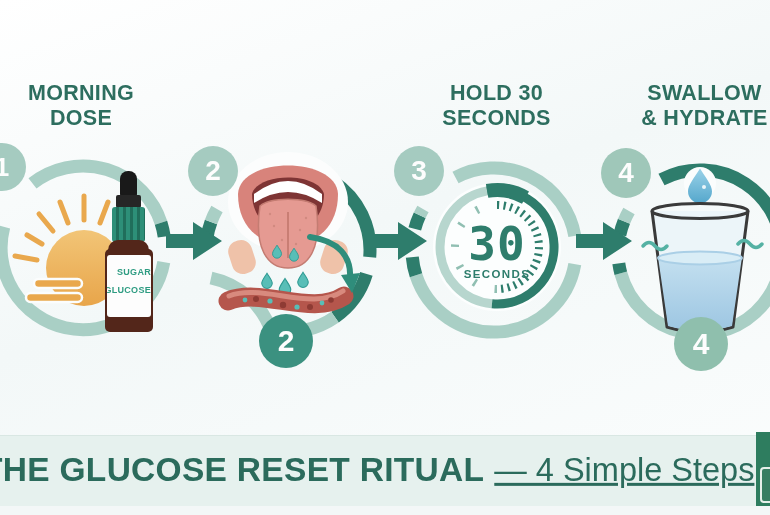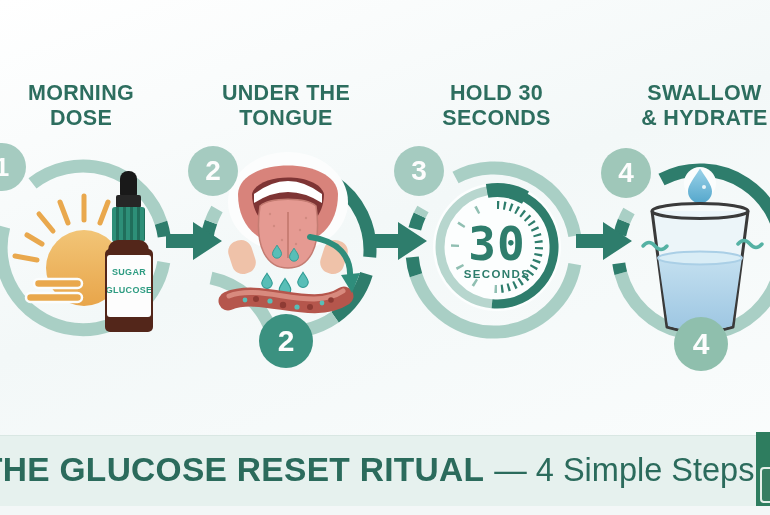--- a/index.html
+++ b/index.html
@@ -32,32 +32,32 @@
   .b4b{left:674px;top:317px;width:54px;height:54px;background:#8FBFAD;font-size:30px;}
   
   .bottle{position:absolute;left:105px;top:171px;width:48px;height:161px;z-index:2;}
   .bottle .cap{position:absolute;left:15px;top:0;width:17px;height:26px;background:#191919;border-radius:8px 8px 3px 3px;}
   .bottle .collar{position:absolute;left:11px;top:24px;width:25px;height:13px;background:#262626;border-radius:2px;}
   .bottle .band{position:absolute;left:7px;top:36px;width:33px;height:35px;border-radius:3px;
     background:repeating-linear-gradient(90deg,#2d8f78 0 4px,#206e5b 4px 7px);}
   .bottle .shoulder{position:absolute;left:3px;top:69px;width:41px;height:12px;background:#53261a;border-radius:10px 10px 0 0;}
   .bottle .body{position:absolute;left:0;top:78px;width:48px;height:83px;background:#53261a;border-radius:5px;}
   .bottle .label{position:absolute;left:2px;top:84px;width:44px;height:62px;background:#FDFDFD;border-radius:3px;
-    display:flex;flex-direction:column;align-items:center;gap:9px;overflow:hidden;}
+    display:flex;flex-direction:column;align-items:flex-end;gap:9px;overflow:hidden;}
   .lbl-line{height:3px;border-radius:2px;background:#C3CFCA;margin-top:4px;width:26px;}
   .lbl-name{font-size:9px;font-weight:700;color:#2E9C82;letter-spacing:.3px;line-height:1.04;}
   .lbl-chip{width:16px;height:4px;border-radius:1px;background:#2E9C82;margin-top:1px;}
   .lbl-pink{width:24px;height:3px;border-radius:2px;background:#E3B4AC;margin-top:3px;}
   .lbl-gray{width:28px;height:2.5px;border-radius:2px;background:#D9E2DF;margin-top:2px;}
   
   .banner{position:absolute;left:0;top:436px;width:770px;height:70px;background:#E6F1EE;z-index:3;
     box-shadow:0 -1px 0 #d9e7e3;}
   .banner-text{position:absolute;left:-18px;top:50%;transform:translateY(-53%);white-space:nowrap;color:#2B6B5C;}
   .banner-title{font-weight:700;font-size:33.5px;letter-spacing:.3px;}
-  .banner-sub{font-weight:500;font-size:32.5px;margin-left:10px;}
+  .banner-sub{font-weight:500;font-size:32.5px;margin-left:10px;text-decoration:underline;}
   .below-banner{position:absolute;left:0;top:506px;width:770px;height:9px;background:#F3F7F7;z-index:3;}
   .edge-tab{position:absolute;left:756px;top:432px;width:18px;height:74px;background:#2E7D5F;z-index:4;}
   .edge-tab-inner{position:absolute;left:4px;top:35px;width:16px;height:32px;border:2px solid #E6F0EA;border-radius:4px;background:#377E62;}
 </style>
 </head>
 <body>
 
 <div class="canvas">
 
   <svg class="layer-svg" width="770" height="515" viewBox="0 0 770 515">
@@ -198,24 +198,20 @@
     </g>
     <g fill="none" stroke="#55B2A4" stroke-width="3.5" stroke-linecap="round">
       <path d="M643,246 q6,-7 12,0 t12,0"></path>
       <path d="M738,244 q6,-7 12,0 t12,0"></path>
     </g>
   </svg>
 
   <div class="step-title t1">
     <span>MORNING</span>
       <span>DOSE</span>
-  </div>
-  <div class="step-title t2">
-    <span>UNDER THE</span>
-      <span>TONGUE</span>
   </div>
   <div class="step-title t3">
     <span>HOLD 30</span>
       <span>SECONDS</span>
   </div>
   <div class="step-title t4">
     <span>SWALLOW</span>
       <span>&amp; HYDRATE</span>
   </div>
 

